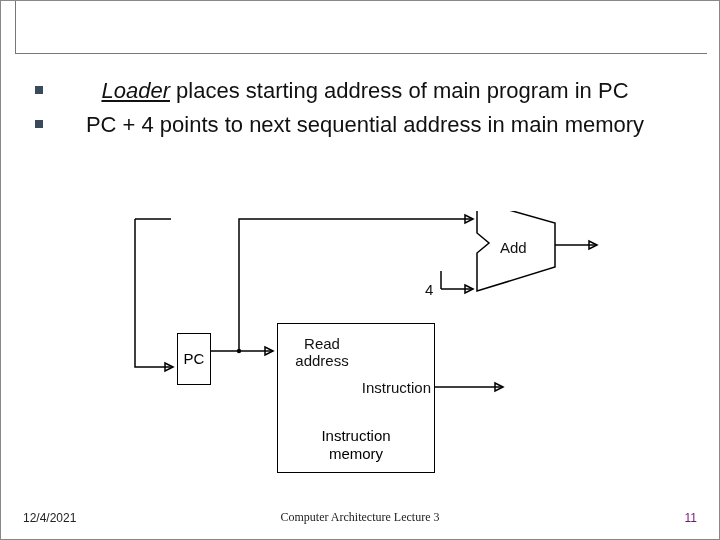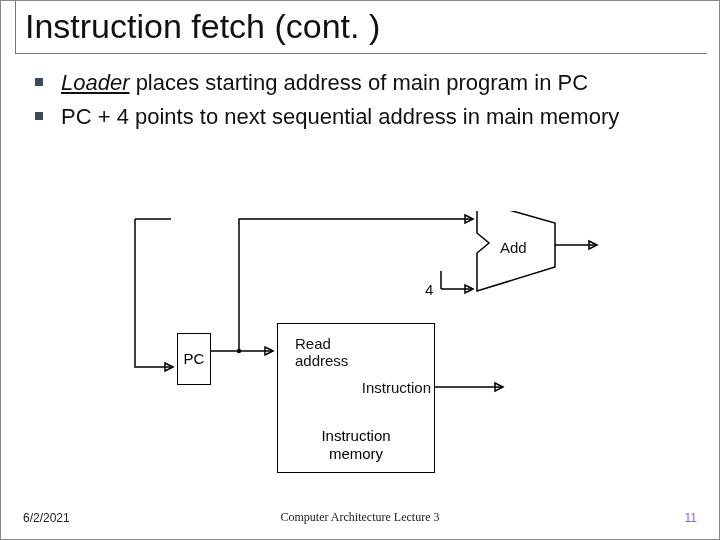--- a/index.html
+++ b/index.html
@@ -15,55 +15,54 @@
   }
   .title-rule {
     position: absolute; left: 14px; top: 52px; width: 692px; height: 0;
     border-top: 1.5px solid #777;
   }
   .title-rule-v {
     position: absolute; left: 14px; top: 0px; height: 52px; width: 0;
     border-left: 1.5px solid #777;
   }
   .body {
-    position: absolute; left: 28px; top: 68px; width: 640px;
+    position: absolute; left: 28px; top: 76px; width: 640px; text-align: center;
   }
   .bullets { list-style: none; }
   .bullets li {
     position: relative; padding-left: 32px; font-size: 22px; color: #111; line-height: 1.25; margin-bottom: 6px;
   }
   .bullets li .sq {
     position: absolute; left: 6px; top: 9px; width: 8px; height: 8px; background: #3b4a5a;
   }
   .italic { font-style: italic; }
   .underline { text-decoration: underline; }
   .footer-date { position: absolute; left: 22px; bottom: 14px; font-size: 12px; color: #222; }
   .footer-center { position: absolute; left: 0; right: 0; bottom: 14px; text-align: center; font-size: 12px; color: #222; font-family: Liberation Serif, serif; }
-  .footer-num { position: absolute; right: 22px; bottom: 14px; font-size: 12px; color: #8b5cf6; }
+  .footer-num { position: absolute; right: 22px; bottom: 14px; font-size: 12px; color: #701a75; }
 
   .diagram {
     position: absolute; left: 110px; top: 210px; width: 520px; height: 290px;
   }
   .dlabel { position: absolute; font-size: 15px; color: #111; text-align: left; }
   .box {
     position: absolute; border: 1.5px solid #000; background: #fff;
     display: flex; align-items: center; justify-content: center;
     font-size: 15px; text-align: center; line-height: 1.25;
   }
   svg.wires { position: absolute; left: 0; top: 0; width: 100%; height: 100%; }
   svg.wires line, svg.wires polyline, svg.wires polygon { stroke: #000; stroke-width: 1.5; fill: none; }
   svg.wires .fillblack { fill: #000; }
   .arrowhead { fill: #000; stroke: #000; }
 </style>
 </head>
 <body>
 
 <div class="slide">
   <div class="title-rule-v"></div>
-  <div class="title">Instruction fetch (cont. )</div>
   <div class="title-rule"></div>
 
   <div class="body">
     <ul class="bullets">
       <li>
         <span class="sq"></span>
         <span class="italic underline">Loader</span><span> places starting address of main program in PC</span>
       </li>
       <li>
         <span class="sq"></span>
@@ -74,21 +73,21 @@
 
   <div class="diagram">
 
     <div class="box" style="left:66px; top:122px; width:34px; height:52px;">PC</div>
 
     <div class="box" style="left:166px; top:112px; width:158px; height:150px; align-items:flex-end; padding-bottom:8px;">
       <span style="white-space:pre-line">Instruction
 memory</span>
     </div>
 
-    <div class="dlabel" style="left:176px; top:124px; width:70px; white-space:pre-line; text-align:left;margin-left:8px;">Read
+    <div class="dlabel" style="left:176px; top:124px; width:70px; white-space:pre-line; text-align:center;">Read
 address</div>
 
     <div class="dlabel" style="left:240px; top:168px; width:80px; text-align:right;">Instruction</div>
 
     <div class="dlabel" style="left:389px; top:28px; width:40px;">Add</div>
 
     <div class="dlabel" style="left:314px; top:70px; width:14px;">4</div>
 
     <svg class="wires" viewBox="0 0 520 290">
 
@@ -111,16 +110,16 @@
       <line x1="24" y1="8" x2="60" y2="8"></line>
       <polygon class="arrowhead" points="62,156 54,152 54,160"></polygon>
 
       <line x1="324" y1="176" x2="392" y2="176"></line>
       <polygon class="arrowhead" points="392,176 384,172 384,180"></polygon>
 
       <circle cx="128" cy="140" r="2.2" class="fillblack"></circle>
     </svg>
   </div>
 
-  <div class="footer-date">6/2/2021</div>
+  <div class="footer-date">12/4/2021</div>
   <div class="footer-center">Computer Architecture Lecture 3</div>
   <div class="footer-num">11</div>
 </div>
 
 </body></html>

